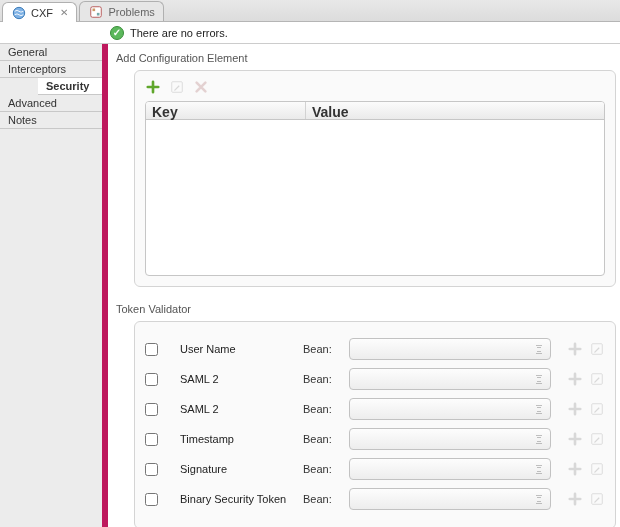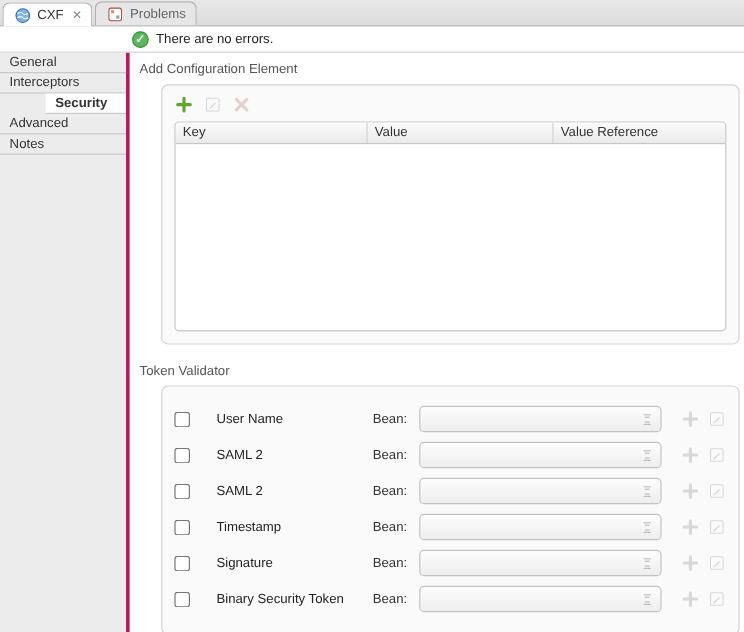--- a/index.html
+++ b/index.html
@@ -71,21 +71,21 @@
   }
   
   .body {
     display: flex;
     height: calc(527px - 22px - 22px);
     background: #fff;
   }
   .sidebar {
     width: 108px;
     background: #ececec;
-    border-right: 3px solid #be185d;
+    border-right: 6px solid #be185d;
   }
   .sidebar-item {
     height: 17px;
     line-height: 17px;
     padding: 0 8px;
     border-bottom: 1px solid #c8c8c8;
     cursor: pointer;
     color: #333;
   }
   .sidebar-item.selected {
@@ -132,42 +132,43 @@
   .thead {
     display: flex;
     height: 18px;
     background: linear-gradient(#fbfbfb, #eaeaea);
     border-bottom: 1px solid #c6c6c6;
   }
   .th {
     border-right: 1px solid #d2d2d2;
     padding: 2px 6px;
     color: #333;
-    font-size: 11px;
+    font-size: 14px;
+    font-weight: bold;
   }
   .th:last-child { border-right: none; }
 
   
   .validator-row {
     display: flex;
     align-items: center;
     margin: 8px 0;
     gap: 10px;
   }
   .validator-row .cb {
     display: flex;
     align-items: center;
     gap: 22px;
     width: 148px;
   }
   .validator-row input[type=checkbox] {
     width: 13px; height: 13px;
     margin: 0;
   }
-  .bean-label { width: 36px; color: #333; text-align: right; }
+  .bean-label { width: 36px; color: #333; }
   .combo {
     flex: 1;
     height: 22px;
     border: 1px solid #c2c2c2;
     border-radius: 4px;
     background: linear-gradient(#fdfdfd, #ededed);
     position: relative;
   }
   .combo::after {
     content: "";
@@ -243,21 +244,20 @@
         <span class="icon-btn icon-disabled">
           <svg viewBox="0 0 16 16" width="14" height="14">
             <path d="M3 3l10 10M13 3L3 13" stroke="#b88" stroke-width="3" stroke-linecap="round"></path>
           </svg>
         </span>
       </div>
       <div class="table">
         <div class="thead">
           <div class="th" style="flex:0 0 160px">Key</div>
           <div class="th" style="flex:0 0 155px">Value</div>
-          <div class="th" style="flex:1">Value Reference</div>
         </div>
 
       </div>
     </div>
 
     <div class="section-title">Token Validator</div>
     <div class="panel" id="tv-panel">
 
     <div class="validator-row">
           <label class="cb">

